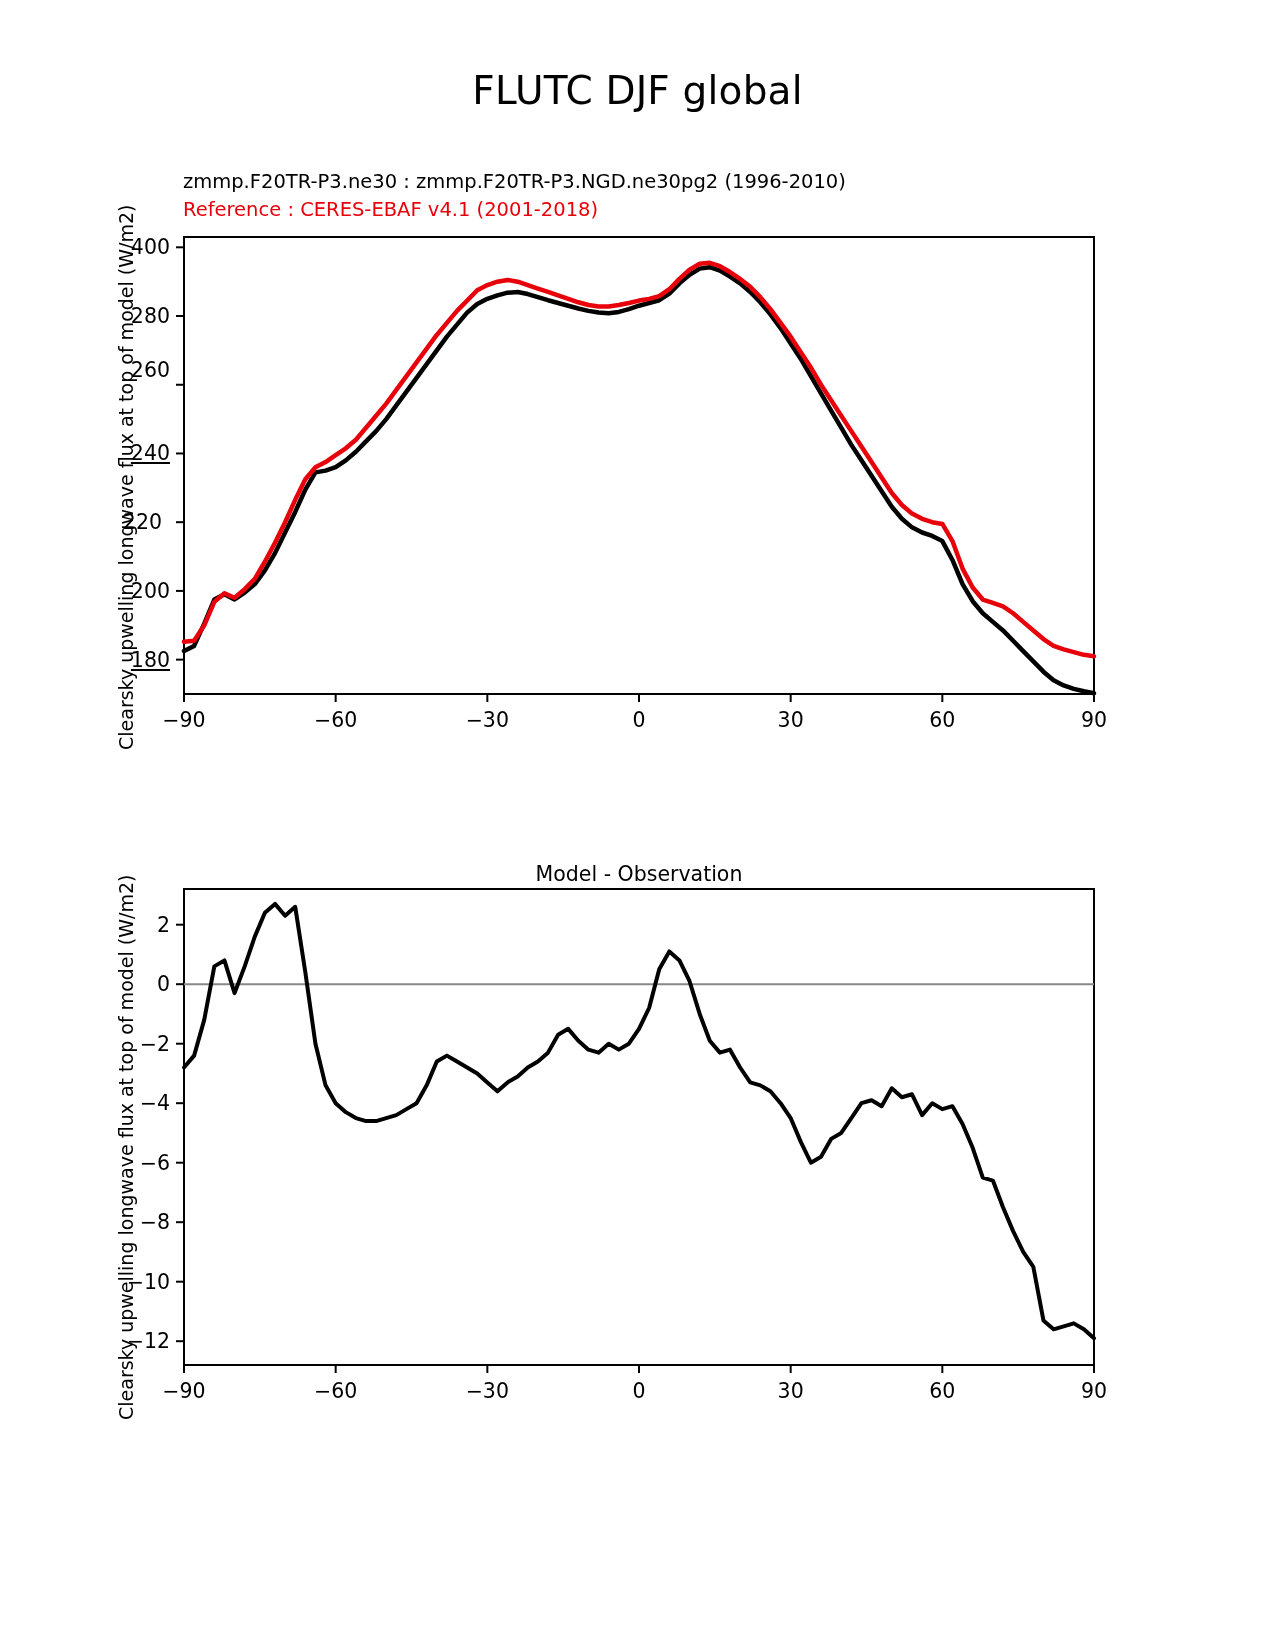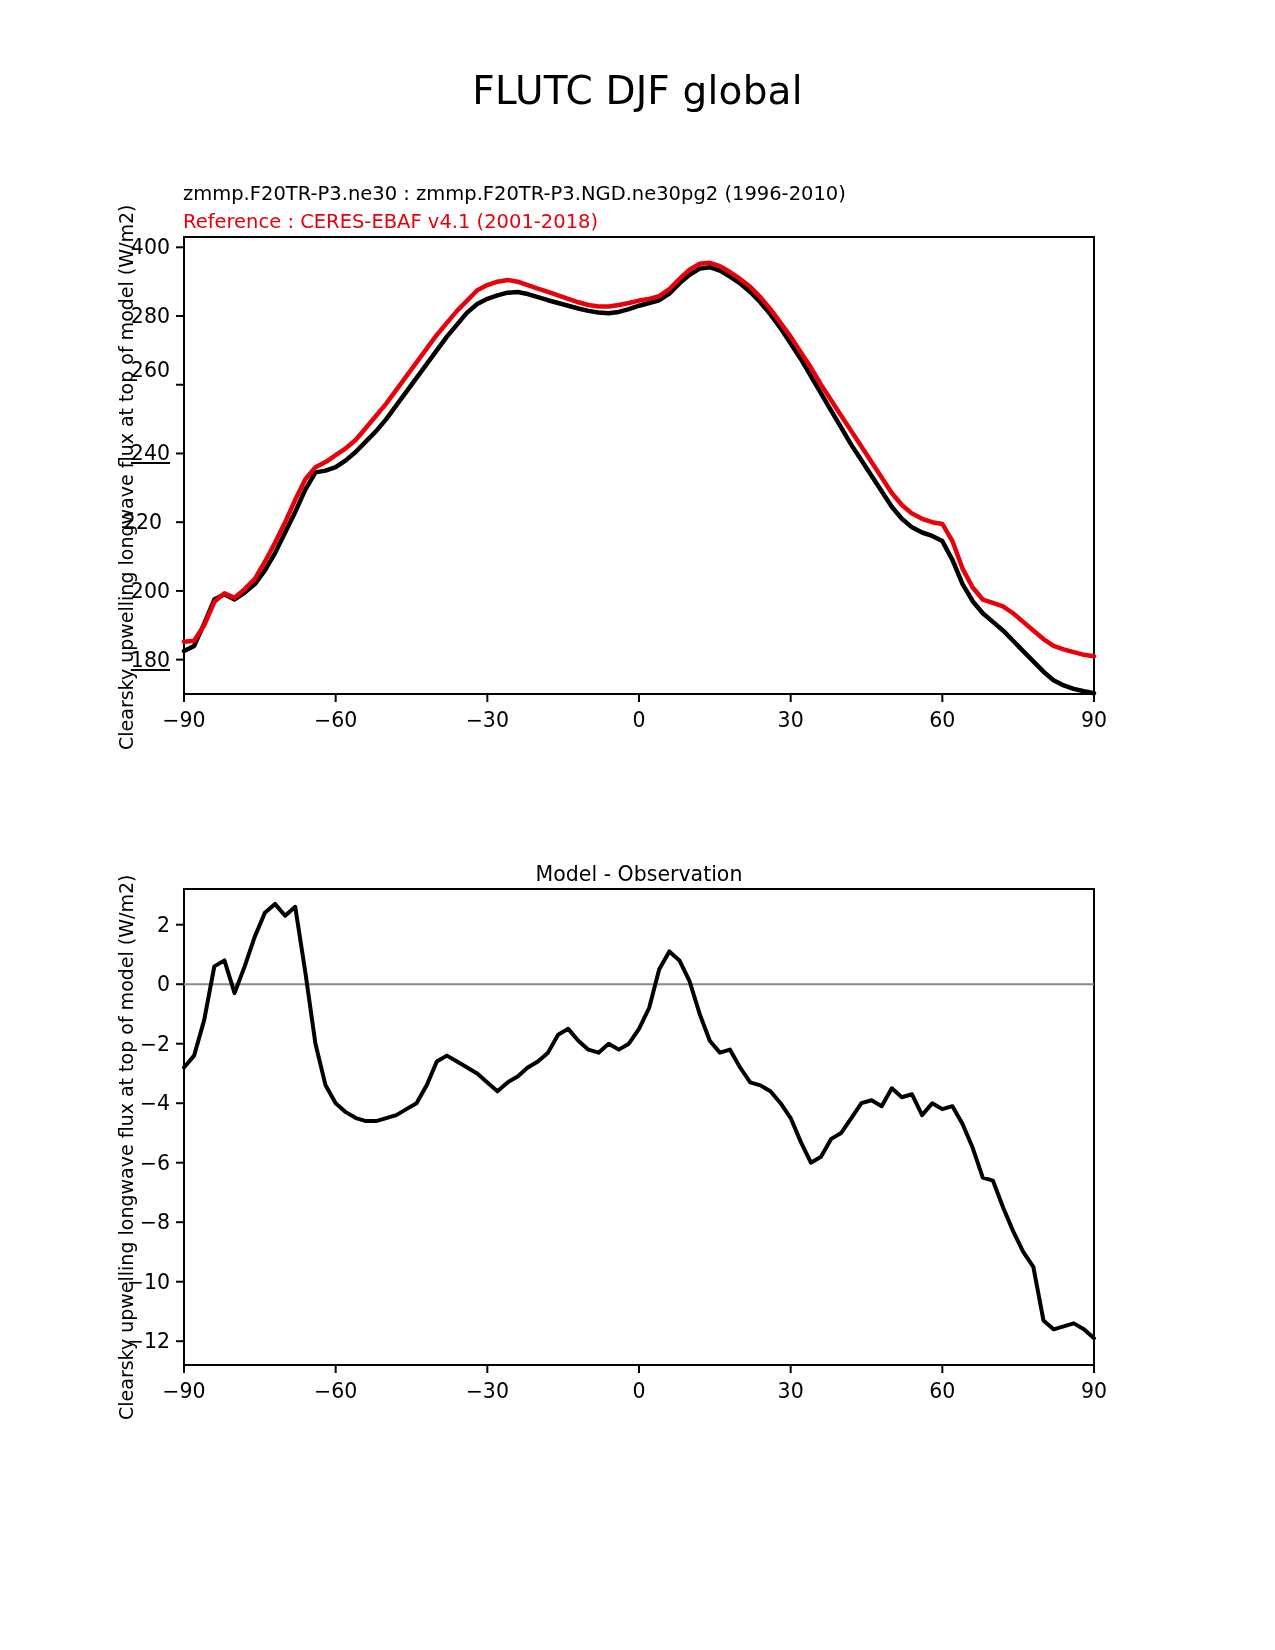--- a/index.html
+++ b/index.html
@@ -49,21 +49,21 @@
   #panel-top {
     left: 0; top: 0; width: 1275px; height: 800px;
   }
   #frame-top {
     left: 183px; top: 236px; width: 912px; height: 459px;
   }
   
   .legend-block {
     position: absolute;
     left: 183px;
-    top: 180px;
+    top: 168px;
     font-size: 19.5px;
     line-height: 28px;
   }
   .legend-line-1 { color: #000000; }
   .legend-line-2 { color: #e8000b; }
   
   .ylabel {
     position: absolute;
     font-size: 19px;
     transform-origin: 0 0;

